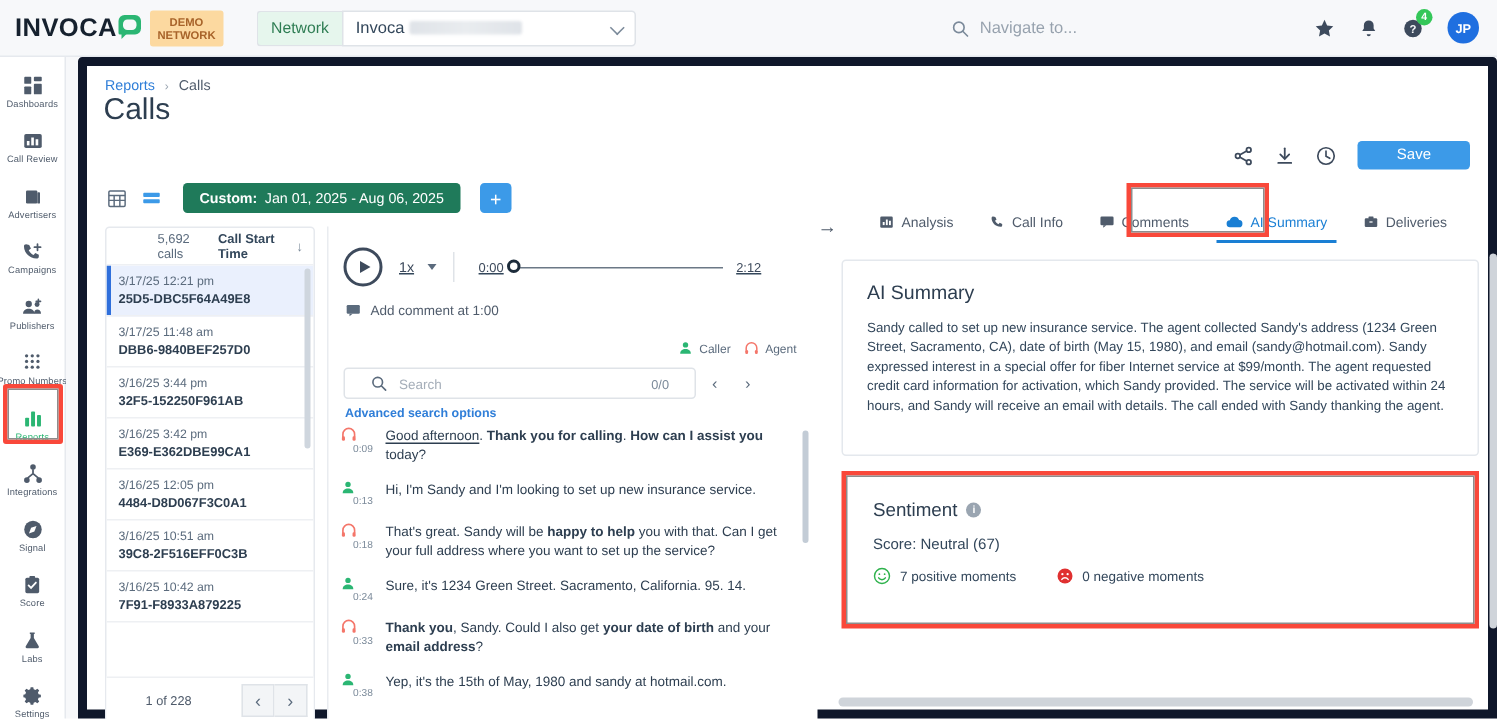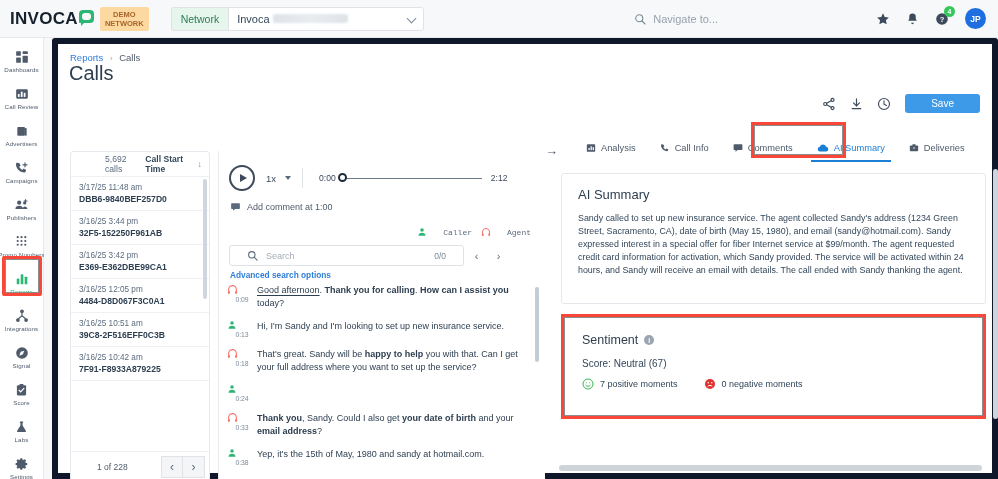--- a/index.html
+++ b/index.html
@@ -165,21 +165,21 @@
     width: 22px; height: 22px; border: 1px solid #dfe3e8; background:#f3f5f7;
     display:flex; align-items:center; justify-content:center; color:#5b6b7d; font-size: 12px; cursor:pointer;
   }
   .pg-btn + .pg-btn { border-left: none; }
 
   
   .player-panel {
     position:absolute; left: 160px; top: 107px; width: 327px; height: 332px;
     border-left: 1px solid #e9ecf0; background:#fff;
   }
-  .player-row { position:absolute; left: 10px; top: 14px; display:flex; align-items:center; }
+  .player-row { position:absolute; left: 10px; top: 14px; display:flex; align-items:center;text-decoration:underline; }
   .play-btn {
     width: 26px; height: 26px; border-radius: 50%; border: 2px solid #3d4a5c;
     display:flex; align-items:center; justify-content:center; cursor:pointer;
   }
   .play-tri {
     width:0; height:0; border-left: 7px solid #3d4a5c;
     border-top: 4.5px solid transparent; border-bottom: 4.5px solid transparent; margin-left: 2px;
   }
   .speed { font-size: 9.5px; color:#3d4a5c; margin-left: 11px; }
   .speed-caret {
@@ -194,21 +194,21 @@
   .scrub-knob {
     position:absolute; left: -4px; top: -5px; width: 9px; height: 9px;
     border: 2px solid #1c2b3a; border-radius: 50%; background:#fff; cursor:pointer;
   }
   .t-total { font-size: 8.6px; color:#3d4a5c; margin-left: 9px; }
   .add-comment {
     position:absolute; left: 11px; top: 51px; font-size: 9px; color:#4f5b6b;
     display:flex; align-items:center; gap: 6px; cursor:pointer;
   }
   .legend { position:absolute; right: 14px; top: 76px; display:flex; align-items:center; gap: 9px; font-size: 8px; color:#5b6b7d; }
-  .legend .it { display:flex; align-items:center; gap:16px;font-family:Liberation Mono, monospace; }
+  .legend .it { display:flex; align-items:center; gap:4px; }
   .search-row { position:absolute; left: 10px; top: 94px; display:flex; align-items:center; gap: 3px; }
   .search-box {
     width: 235px; height: 21px; border: 1px solid #dfe3e8; border-radius: 3px;
     display:flex; align-items:center; padding: 0 17px; background:#fff;
   }
   .search-box .ph { font-size: 9px; color:#a5aeb9; margin-left: 8px; }
   .search-box .cnt { margin-left:auto; font-size: 8.5px; color:#7b8a9a; }
   .sr-nav {
     width: 19px; height: 21px; display:flex; align-items:center; justify-content:center;
     color:#5b6b7d; font-size: 11px; cursor:pointer;
@@ -465,20 +465,42 @@
   <div class="page-card">
 
     <div class="breadcrumb">
       <a href="#">Reports</a>
       <span class="sep">›</span>
       <span class="cur">Calls</span>
     </div>
 
     <div class="page-title">Calls</div>
 
+    <div class="toolbar-row">
+      <span class="vt-btn">
+        <svg width="14" height="13" viewBox="0 0 24 24" fill="none" stroke="#5b6b7d" stroke-width="1.8">
+          <rect x="2" y="2.5" width="20" height="19" rx="1.5"></rect>
+            <line x1="2" y1="8" x2="22" y2="8"></line>
+            <line x1="2" y1="14" x2="22" y2="14"></line>
+            <line x1="8.5" y1="8" x2="8.5" y2="21.5"></line>
+            <line x1="15.5" y1="8" x2="15.5" y2="21.5"></line>
+        </svg>
+      </span>
+      <span class="vt-btn">
+        <svg width="14" height="12" viewBox="0 0 24 24" fill="#3c9ae8">
+            <rect x="1" y="5" width="22" height="5.5" rx="1.2"></rect>
+            <rect x="1" y="13.5" width="22" height="5.5" rx="1.2"></rect>
+          </svg>
+      </span>
+      <span class="date-pill">
+        <b>Custom:</b>
+        <span>Jan 01, 2025 - Aug 06, 2025</span>
+      </span>
+      <span class="plus-btn">+</span>
+    </div>
 
     <div class="head-actions">
       <span>
         <svg width="14" height="14" viewBox="0 0 24 24" fill="none" stroke="#3d4a5c" stroke-width="2" stroke-linecap="round">
             <circle cx="18" cy="5" r="2.6"></circle>
             <circle cx="5.5" cy="12" r="2.6"></circle>
             <circle cx="18" cy="19" r="2.6"></circle>
             <line x1="8" y1="10.7" x2="15.6" y2="6.4"></line>
             <line x1="8" y1="13.3" x2="15.6" y2="17.6"></line>
           </svg>
@@ -499,20 +521,24 @@
       <span class="save-btn">Save</span>
     </div>
 
     <div class="call-list">
       <div class="cl-header">
         <span class="cl-count">5,692 calls</span>
         <span class="cl-sort">Call Start Time</span>
         <span class="cl-sort-arrow">↓</span>
       </div>
       <div class="cl-scroll">
+        <div class="cl-item sel">
+          <div class="cl-time">3/17/25 12:21 pm</div>
+          <div class="cl-id">25D5-DBC5F64A49E8</div>
+        </div>
         <div class="cl-item">
           <div class="cl-time">3/17/25 11:48 am</div>
           <div class="cl-id">DBB6-9840BEF257D0</div>
         </div>
         <div class="cl-item">
           <div class="cl-time">3/16/25 3:44 pm</div>
           <div class="cl-id">32F5-152250F961AB</div>
         </div>
         <div class="cl-item">
           <div class="cl-time">3/16/25 3:42 pm</div>
@@ -628,20 +654,21 @@
           <div class="msg-body">That's great. Sandy will be <b>happy to help</b> you with that. Can I get your full address where you want to set up the service?</div>
         </div>
         <div class="msg">
           <div class="msg-meta">
             <svg width="10" height="10" viewBox="0 0 24 24" fill="#2bb673">
                 <circle cx="12" cy="7" r="4.3"></circle>
                 <path d="M3.5 21c0-4.7 3.8-7.3 8.5-7.3s8.5 2.6 8.5 7.3z"></path>
               </svg>
             <div class="tm">0:24</div>
           </div>
+          <div class="msg-body">Sure, it's 1234 Green Street. Sacramento, California. 95. 14.</div>
         </div>
         <div class="msg">
           <div class="msg-meta">
             <svg width="11" height="11" viewBox="0 0 24 24" fill="none" stroke="#f4766a" stroke-width="2.4">
                 <path d="M3.5 16V12a8.5 8.5 0 0117 0v4"></path>
                 <rect x="2" y="15" width="4.5" height="6.5" rx="2" fill="#f4766a" stroke="none"></rect>
                 <rect x="17.5" y="15" width="4.5" height="6.5" rx="2" fill="#f4766a" stroke="none"></rect>
               </svg>
             <div class="tm">0:33</div>
           </div>

